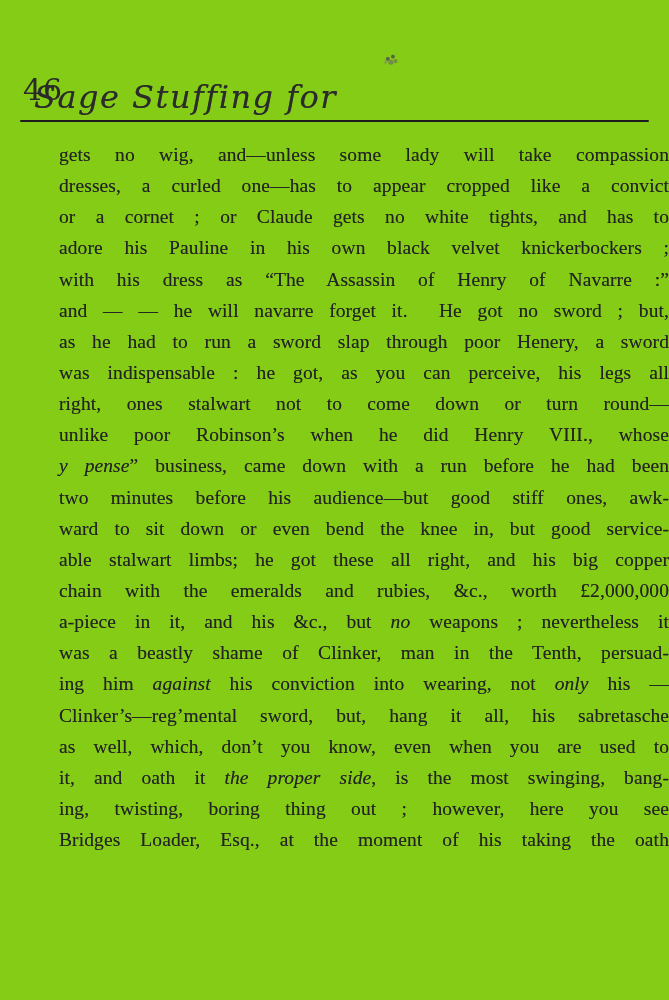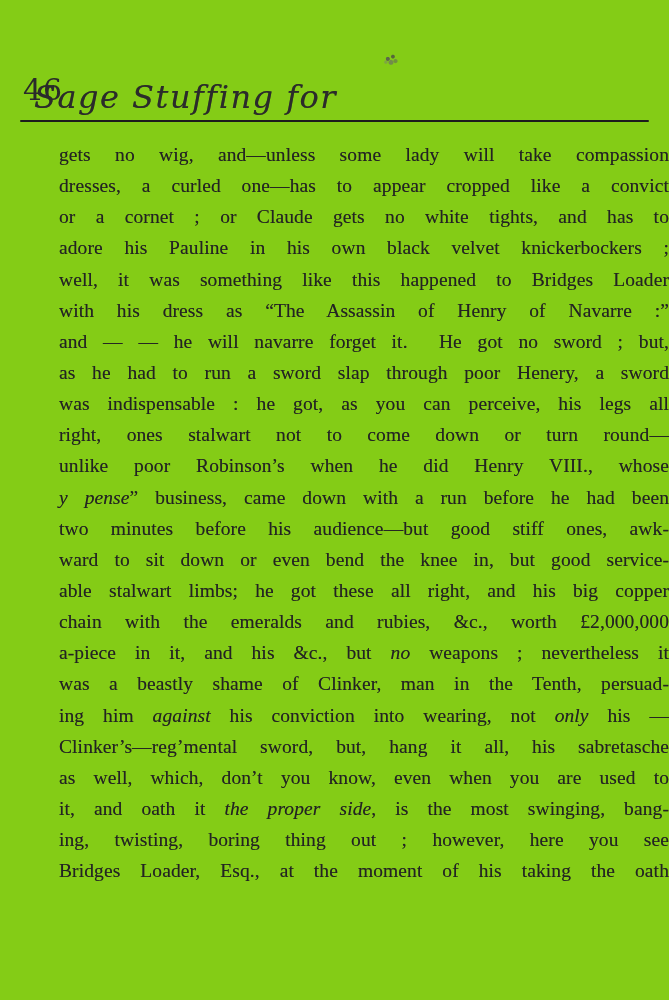--- a/index.html
+++ b/index.html
@@ -88,21 +88,20 @@
 
   <div class="running-title">Sage Stuffing for</div>
 
   <div class="header-rule"></div>
 
   <div class="body-text">
       <div class="line"><span>gets no wig, and—unless some lady will take compassion</span></div>
       <div class="line"><span>dresses, a curled one—has to appear cropped like a convict</span></div>
       <div class="line"><span>or a cornet ; or Claude gets no white tights, and has to</span></div>
       <div class="line"><span>adore his Pauline in his own black velvet knickerbockers ;</span></div>
-      <div class="line"><span>well, it was something like this happened to Bridges Loader</span></div>
       <div class="line"><span>with his dress as “The Assassin of Henry of Navarre :”</span></div>
       <div class="line"><span>and — — he will navarre forget it.&nbsp; He got no sword ; but,</span></div>
       <div class="line"><span>as he had to run a sword slap through poor Henery, a sword</span></div>
       <div class="line"><span>was indispensable : he got, as you can perceive, his legs all</span></div>
       <div class="line"><span>right, ones stalwart not to come down or turn round—</span></div>
       <div class="line"><span>unlike poor Robinson’s when he did Henry VIII., whose</span></div>
       <div class="line"><span class="it">y pense</span><span>” business, came down with a run before he had been</span></div>
       <div class="line"><span>two minutes before his audience—but good stiff ones, awk-</span></div>
       <div class="line"><span>ward to sit down or even bend the knee in, but good service-</span></div>
       <div class="line"><span>able stalwart limbs; he got these all right, and his big copper</span></div>

